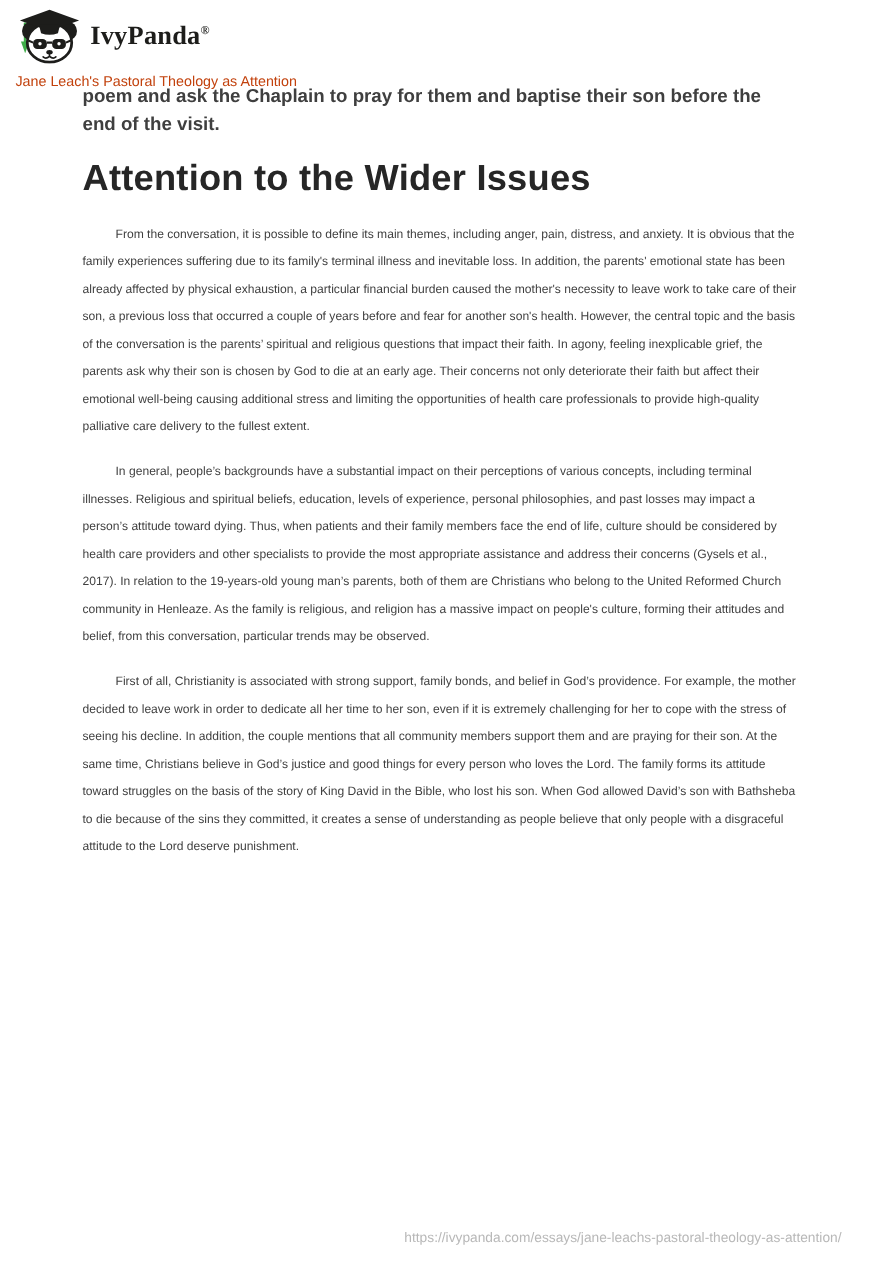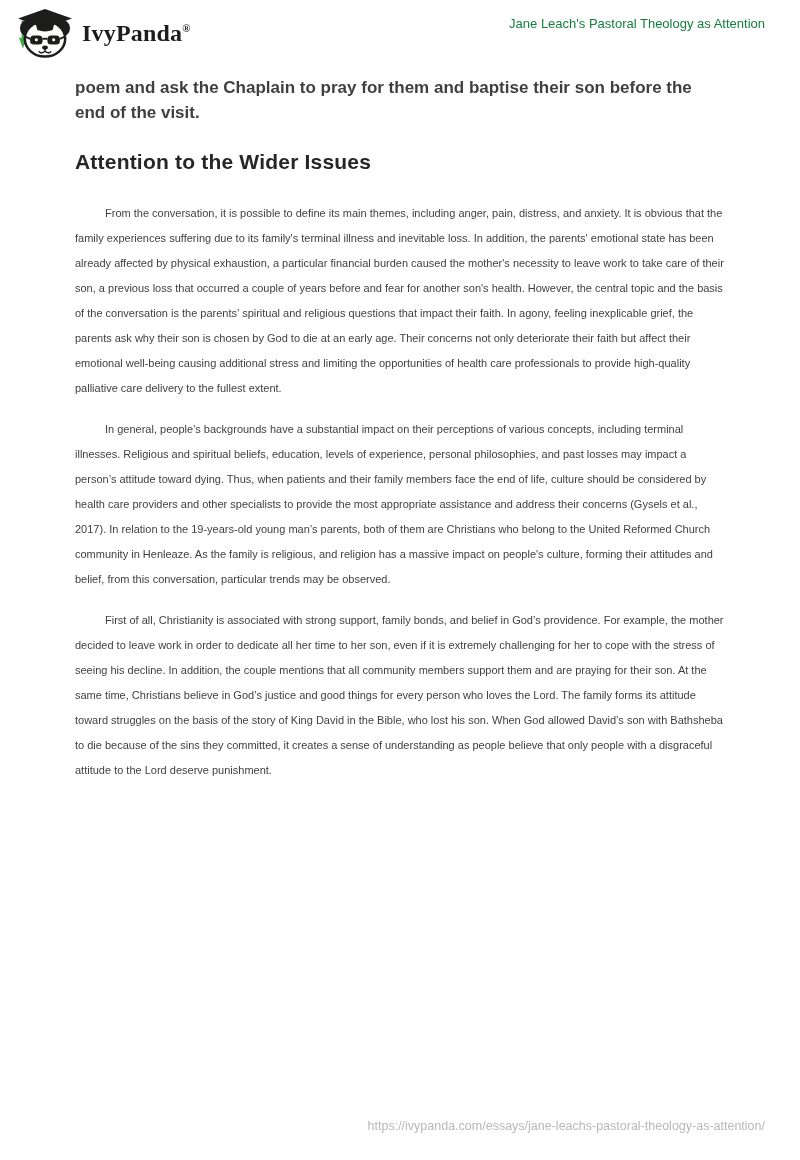--- a/index.html
+++ b/index.html
@@ -11,20 +11,21 @@
     overflow: hidden;
     font-family: "Liberation Sans", sans-serif;
     color: #3f3f3f;
   }
   .page-header {
     display: flex;
     justify-content: space-between;
     align-items: flex-start;
     padding: 8px 35px 0 14px;
     height: 62px;
+    flex-direction: column;
   }
   .brand {
     display: flex;
     align-items: center;
     gap: 6px;
     text-decoration: none;
     color: #1d1d1b;
   }
   .brand-logo { width: 62px; height: 50px; display: block; }
   .brand-name {
@@ -33,35 +34,35 @@
     font-size: 24px;
     color: #1d1d1b;
     letter-spacing: 0.2px;
   }
   .brand-name sup {
     font-size: 11px;
     vertical-align: super;
   }
   .header-doc-title {
     font-size: 13px;
-    color: #15803d;
+    color: #c2410c;
     margin-top: 8px;
     text-align: right;
   }
   .article {
     padding: 13px 75px 0 75px;
   }
   .continuation {
     font-size: 17px;
     line-height: 25px;
     color: #3f3f3f;
     font-weight: bold;
   }
   .section-heading {
-    font-size: 21px;
+    font-size: 33px;
     line-height: 34px;
     font-weight: 700;
     color: #262626;
     margin-top: 20px;
     margin-bottom: 22px;
     letter-spacing: 0.2px;
   }
   .para {
     font-size: 11px;
     line-height: 25px;

